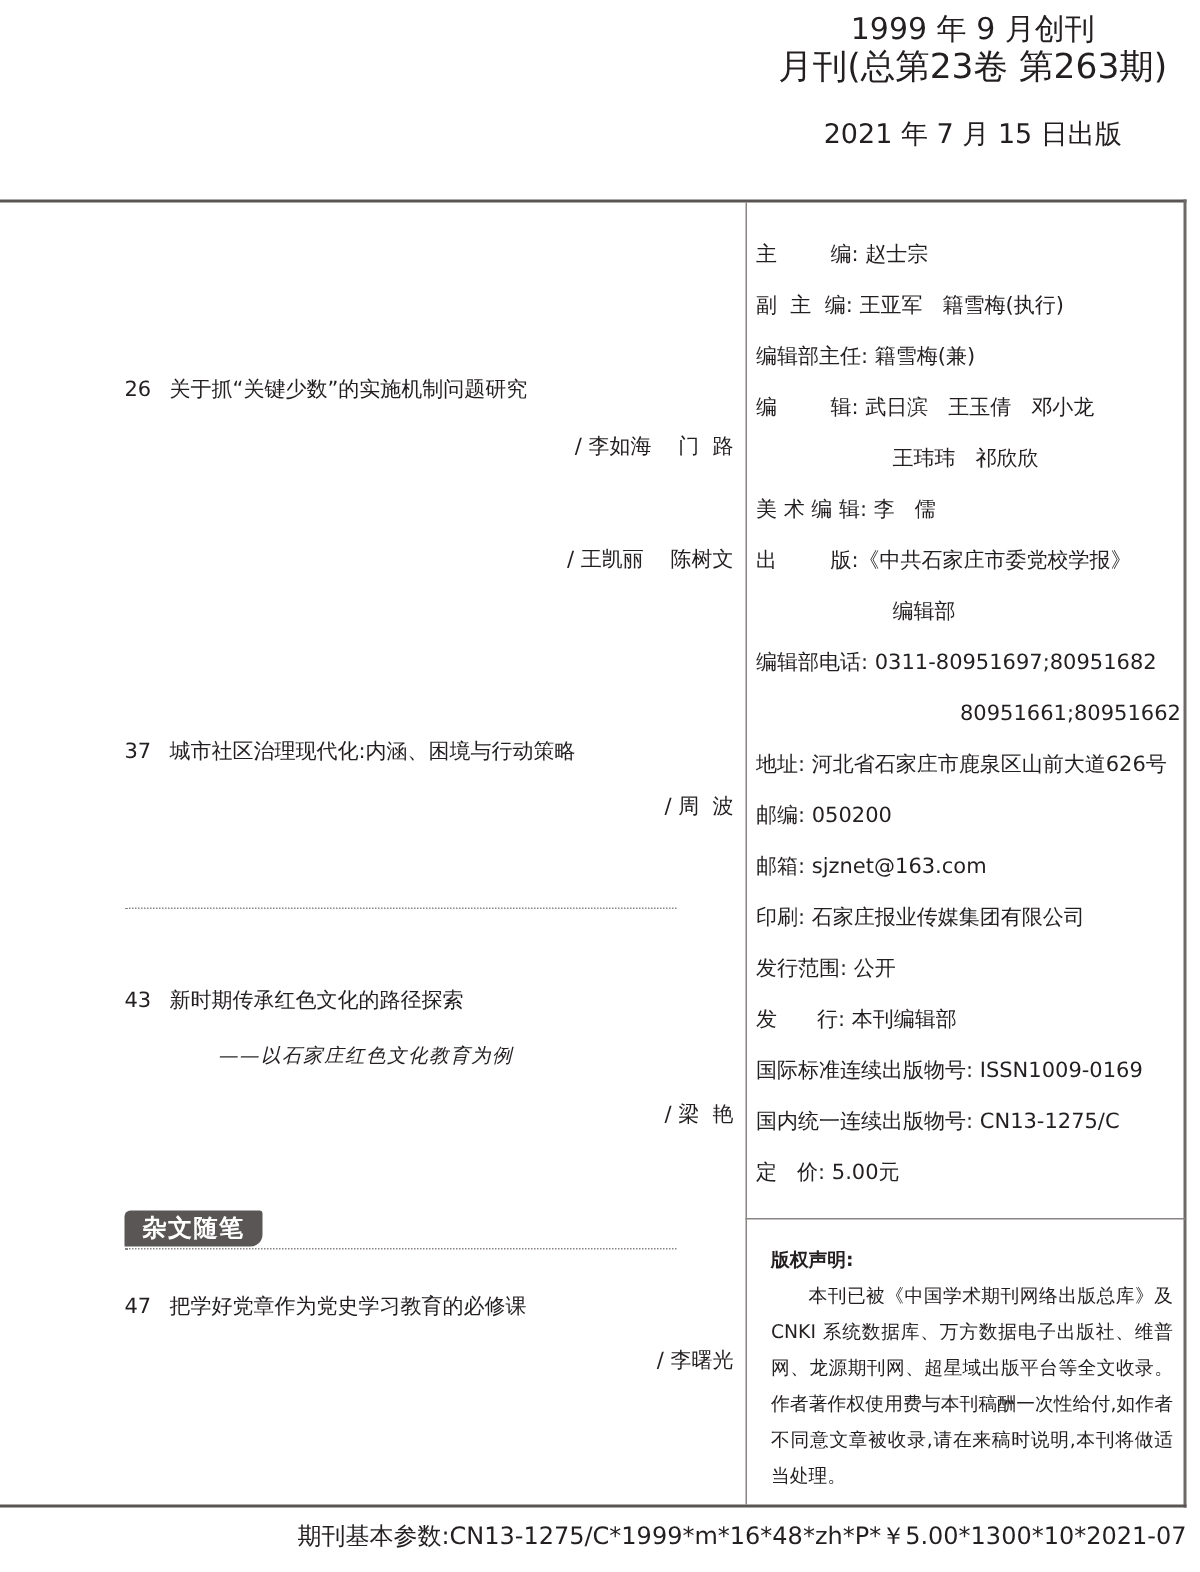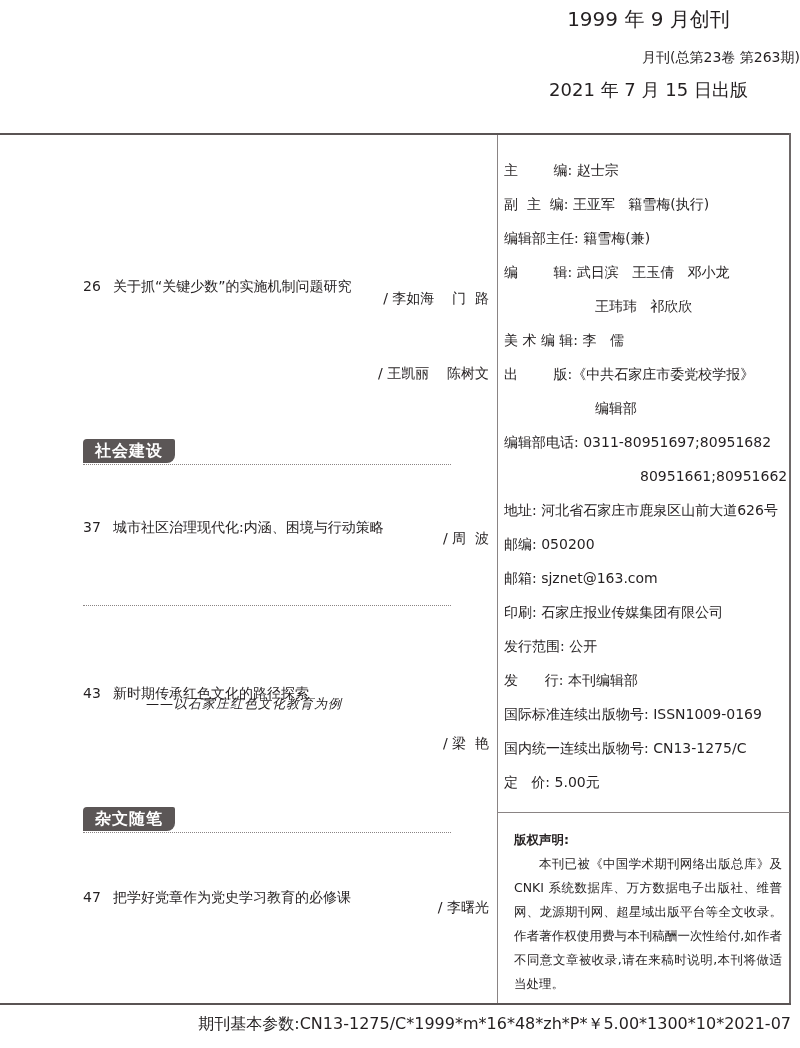--- a/index.html
+++ b/index.html
@@ -1,34 +1,34 @@
 <!DOCTYPE html>
 <html><head>
 <meta charset="utf-8">
 <style>
   html, body { margin:0; padding:0; background:#fff; }
   body { width:800px; height:1048px; position:relative; overflow:hidden;
          font-family:"DejaVu Sans","Liberation Sans",sans-serif; color:#231f20; }
   .masthead { position:absolute; left:497px; width:303px; top:0; text-align:center; }
   .mh1 { position:absolute; top:2px; left:0; width:100%; font-size:20px; line-height:34px; }
-  .mh2 { position:absolute; top:44px; left:0; width:100%; font-size:14px; line-height:26px;text-align:right; }
+  .mh2 { position:absolute; top:32px; left:0; width:100%; font-size:23px; line-height:26px; }
   .mh3 { position:absolute; top:77px; left:0; width:100%; font-size:18px; line-height:26px; }
   .topline { position:absolute; left:0; top:133px; width:791px; height:2px; background:#5a5454; }
   .rborder { position:absolute; left:789px; top:133px; width:2px; height:872px; background:#6e6868; }
   .bottomline { position:absolute; left:0; top:1003px; width:791px; height:2px; background:#5a5454; }
   .vdivider { position:absolute; left:497px; top:135px; width:1px; height:868px; background:#8a8484; }
   .copydivider { position:absolute; left:497px; top:812px; width:293px; height:1px; background:#8a8484; }
 
   .toc { position:absolute; left:0; top:135px; width:497px; height:868px; }
   .sec { position:absolute; left:83px; width:368px; }
   .tag { display:inline-block; background:#5b5656; color:#fff; font-weight:bold;
          font-size:16px; line-height:24px; height:24px; padding:0 12px 0 12px;
          border-radius:4px 2px 8px 0; letter-spacing:1px; }
   .dots { width:368px; border-bottom:1px dotted #8a8484; margin-top:1px; }
-  .entry { position:absolute; left:83px; font-size:14px; line-height:20px; white-space:nowrap;margin-top:26px; }
+  .entry { position:absolute; left:83px; font-size:14px; line-height:20px; white-space:nowrap; }
   .entry .pg { display:inline-block; width:30px; }
   .sub { position:absolute; left:146px; font-size:13px; font-family:"DejaVu Serif","Liberation Serif",serif; font-style:italic; letter-spacing:1px; }
   .author { position:absolute; right:8px; font-size:14px; line-height:20px; white-space:pre; text-align:right; }
 
   .info { position:absolute; left:504px; top:135px; width:286px; }
   .row { position:absolute; left:0; font-size:14px; line-height:20px; white-space:nowrap; }
   .row .lbl { display:inline-block; }
   .copy { position:absolute; left:514px; top:828px; width:268px; font-size:12.5px; line-height:24px; }
   .copy .h { font-weight:bold; }
   .copy p { margin:0; text-indent:2em; text-align:justify; }
@@ -50,24 +50,20 @@
 <div class="copydivider"></div>
 
 <div class="toc">
 
   <div class="entry" style="top:115px">
     <span class="pg">26</span><span>关于抓“关键少数”的实施机制问题研究</span>
   </div>
   <div class="author" style="top:153px">/ 李如海    门  路</div>
   <div class="author" style="top:228px">/ 王凯丽    陈树文</div>
 
-  <div class="sec" style="top:304px">
-    <span class="tag">社会建设</span>
-    <div class="dots"></div>
-  </div>
   <div class="entry" style="top:356px">
     <span class="pg">37</span><span>城市社区治理现代化:内涵、困境与行动策略</span>
   </div>
   <div class="author" style="top:393px">/ 周  波</div>
 
   <div class="sec" style="top:469px">
     <div class="dots"></div>
   </div>
   <div class="entry" style="top:522px">
     <span class="pg">43</span><span>新时期传承红色文化的路径探索</span>

